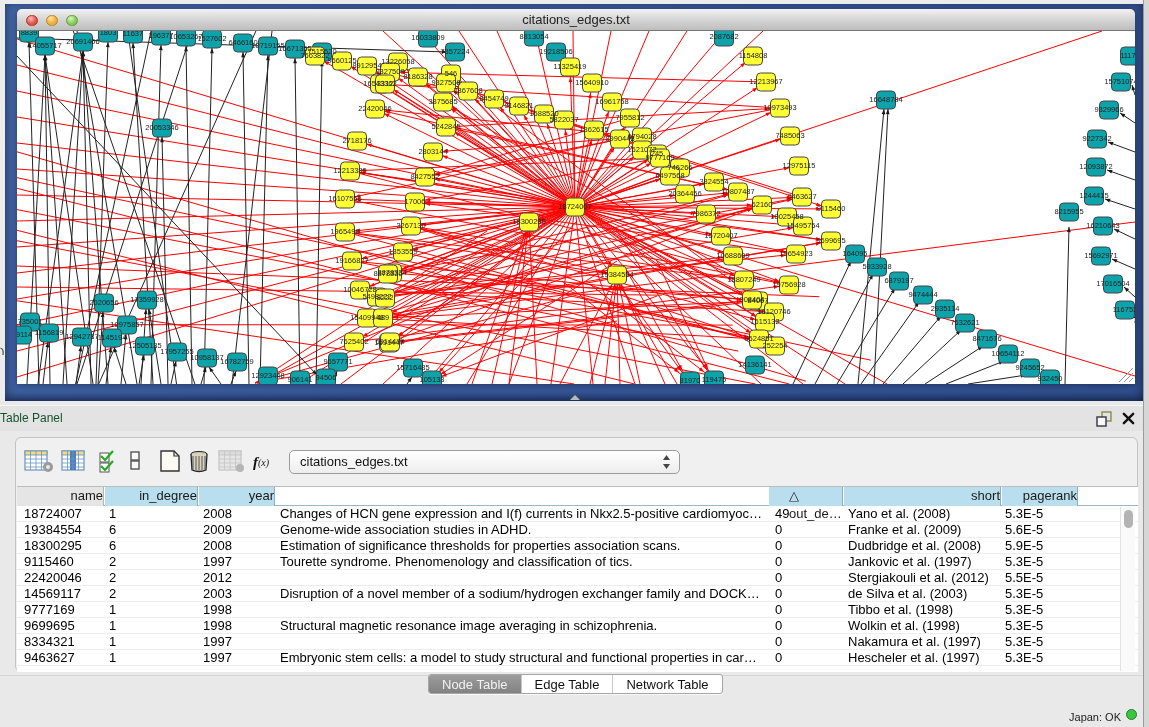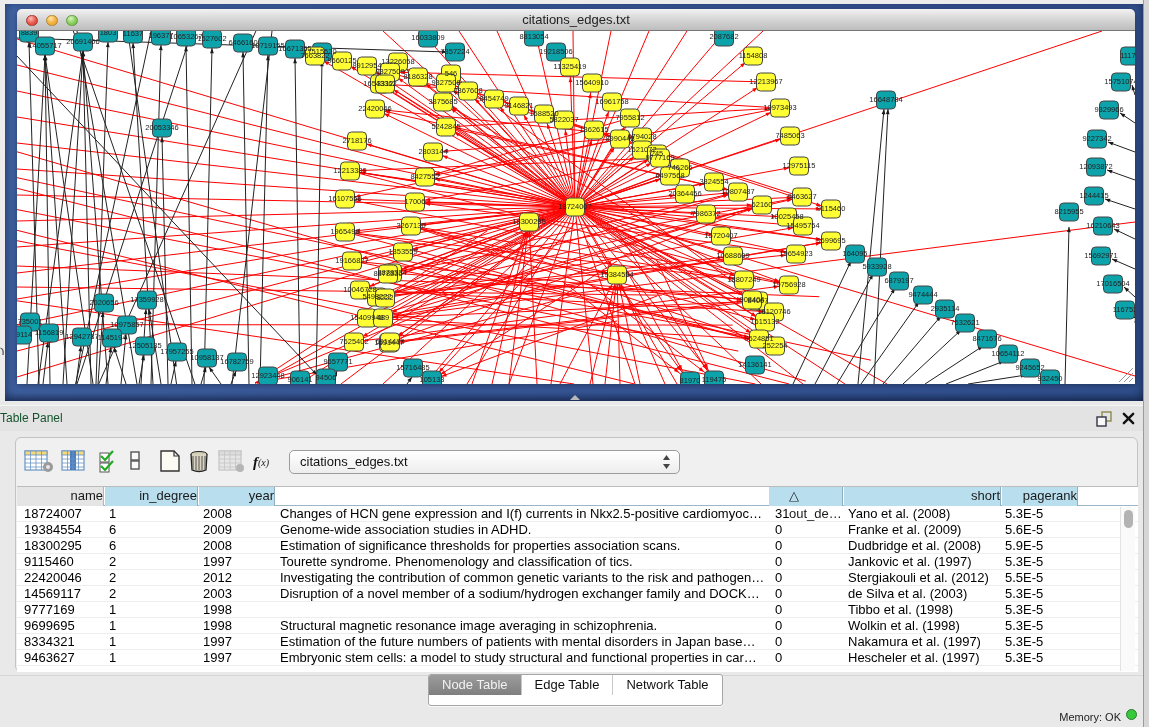--- a/index.html
+++ b/index.html
@@ -19,21 +19,21 @@
 #drop{position:absolute;left:273px;top:12px;width:391px;height:24px;background:linear-gradient(#ffffff,#ededed);border:1px solid #9c9c9c;border-radius:5px;font-size:13px;color:#111;line-height:22px;padding-left:10px}
 #table{position:absolute;left:1px;top:48px;width:1121px;height:186px;background:#fff;border-top:1px solid #bcbcbc;overflow:hidden}
 #thead{height:19px;font-size:13px;color:#1a1a1a;position:relative;border-bottom:1px solid #9bb6c6}
 #thead div{position:absolute;top:0;height:19px;line-height:18px;text-align:right;background:#b9dfef;border-right:1px solid #8fafc0}
 .tr{height:16px;font-size:13px;color:#000;position:relative;border-bottom:1px solid #ededed;white-space:nowrap}
 .tr div{position:absolute;top:0;line-height:15px;overflow:hidden}
 .c0{left:7px;width:80px}.c1{left:92px;width:85px}.c2{left:186px;width:70px}
 .c3{left:263px;width:487px}.c4{left:758px;width:65px}.c5{left:831px;width:155px}.c6{left:988px;width:88px}
 #vscroll{position:absolute;right:3px;top:20px;width:15px;height:164px;background:#fafafa;border-left:1px solid #e3e3e3}
 #vthumb{position:absolute;left:2.5px;top:3px;width:9px;height:18px;border-radius:5px;background:#b3b3b3}
-#tabs{position:absolute;left:428px;top:273px;height:32px;border:1px solid #a6a6a6;border-radius:3px;overflow:hidden;background:#fff;box-shadow:0 1px 0 rgba(255,255,255,.7)}
+#tabs{position:absolute;left:428px;top:273px;height:20px;border:1px solid #a6a6a6;border-radius:3px;overflow:hidden;background:#fff;box-shadow:0 1px 0 rgba(255,255,255,.7)}
 #tabs div{float:left;height:20px;line-height:19px;font-size:13px;padding:0 13px;color:#111}
 #tabs .sel{background:linear-gradient(#9d9d9d,#7f7f7f);color:#f2f2f2}
 #tabs .d{border-left:1px solid #c8c8c8}
 #tabsep{position:absolute;left:0;top:274px;width:1143px;height:1px;background:#d6d6d6}
 #mem{position:absolute;right:22px;top:310px;font-size:11px;color:#222}
 #memdot{position:absolute;right:6px;top:308px;width:11px;height:11px;border-radius:50%;background:#35c93b;border:1px solid #2a7c2d}
 #rstrip{position:absolute;right:0;top:0;width:6px;height:727px;background:#d6d6d6;border-left:1px solid #9a9a9a}
 #splith{position:absolute;left:569px;top:395px;width:12px;height:5px}
 </style></head><body>
 <div id="blue">
@@ -909,21 +909,21 @@
         <div style="left:182px;width:76px">year</div>
         <div style="left:752px;width:74px;text-align:left;padding-left:20px">△ out_de…</div>
         <div style="left:827px;width:157px">short</div>
         <div style="left:985px;width:76px">pagerank</div>
       </div>
 <div class="tr">
           <div class="c0">18724007</div>
           <div class="c1">1</div>
           <div class="c2">2008</div>
           <div class="c3">Changes of HCN gene expression and I(f) currents in Nkx2.5-positive cardiomyoc…</div>
-          <div class="c4">31</div>
+          <div class="c4">49</div>
           <div class="c5">Yano et al. (2008)</div>
           <div class="c6">5.3E-5</div>
         </div>
 <div class="tr">
           <div class="c0">19384554</div>
           <div class="c1">6</div>
           <div class="c2">2009</div>
           <div class="c3">Genome-wide association studies in ADHD.</div>
           <div class="c4">0</div>
           <div class="c5">Franke et al. (2009)</div>
@@ -944,21 +944,20 @@
           <div class="c2">1997</div>
           <div class="c3">Tourette syndrome. Phenomenology and classification of tics.</div>
           <div class="c4">0</div>
           <div class="c5">Jankovic et al. (1997)</div>
           <div class="c6">5.3E-5</div>
         </div>
 <div class="tr">
           <div class="c0">22420046</div>
           <div class="c1">2</div>
           <div class="c2">2012</div>
-          <div class="c3">Investigating the contribution of common genetic variants to the risk and pathogen…</div>
           <div class="c4">0</div>
           <div class="c5">Stergiakouli et al. (2012)</div>
           <div class="c6">5.5E-5</div>
         </div>
 <div class="tr">
           <div class="c0">14569117</div>
           <div class="c1">2</div>
           <div class="c2">2003</div>
           <div class="c3">Disruption of a novel member of a sodium/hydrogen exchanger family and DOCK…</div>
           <div class="c4">0</div>
@@ -979,21 +978,20 @@
           <div class="c2">1998</div>
           <div class="c3">Structural magnetic resonance image averaging in schizophrenia.</div>
           <div class="c4">0</div>
           <div class="c5">Wolkin et al. (1998)</div>
           <div class="c6">5.3E-5</div>
         </div>
 <div class="tr">
           <div class="c0">8334321</div>
           <div class="c1">1</div>
           <div class="c2">1997</div>
-          <div class="c3">Estimation of the future numbers of patients with mental disorders in Japan base…</div>
           <div class="c4">0</div>
           <div class="c5">Nakamura et al. (1997)</div>
           <div class="c6">5.3E-5</div>
         </div>
 <div class="tr">
           <div class="c0">9463627</div>
           <div class="c1">1</div>
           <div class="c2">1997</div>
           <div class="c3">Embryonic stem cells: a model to study structural and functional properties in car…</div>
           <div class="c4">0</div>
@@ -1004,21 +1002,21 @@
           <div id="vthumb"></div>
         </div>
     </div>
   </div>
   <div id="tabsep"></div>
   <div id="tabs">
       <div class="sel">Node Table</div>
       <div class="d">Edge Table</div>
       <div class="d">Network Table</div>
     </div>
-  <div id="mem">Memory: OK</div>
+  <div id="mem">Japan: OK</div>
     <div id="memdot"></div>
 </div>
 <div id="rstrip"></div>
 <svg id="splith" viewBox="0 0 12 5">
     <path d="M6 0 L11 5 L1 5 Z" fill="#b9b9b9"></path>
   </svg>
 <svg style="position:absolute;left:0px;top:347px" width="5" height="9" viewBox="0 0 5 9">
     <path d="M0.5 1 Q4 2 3 8" fill="none" stroke="#555" stroke-width="1.3"></path>
   </svg>
 

